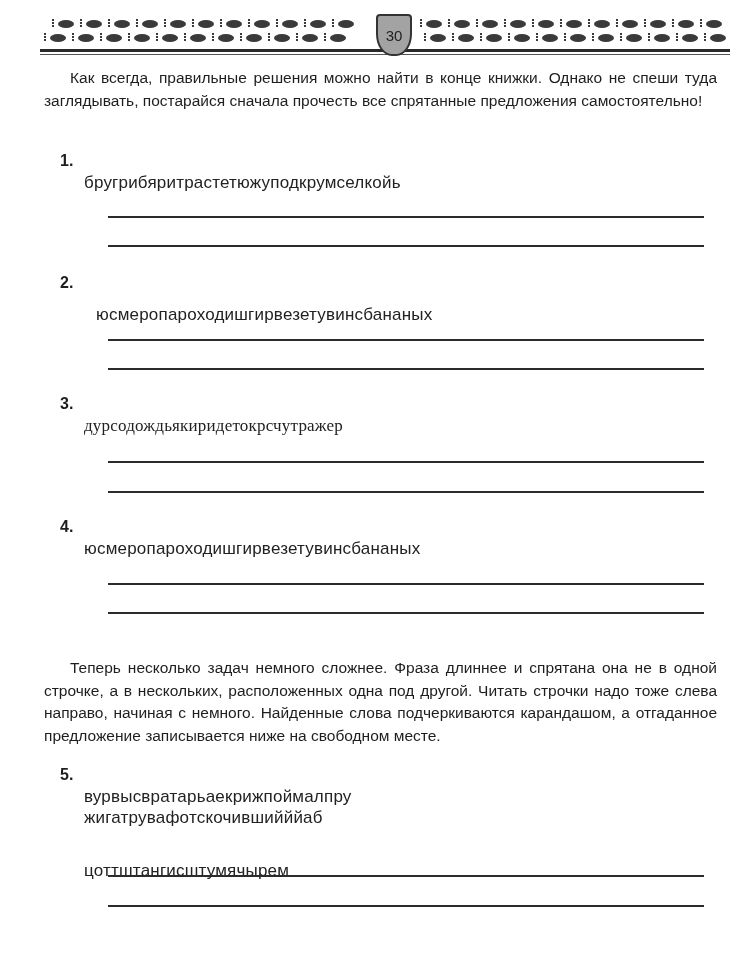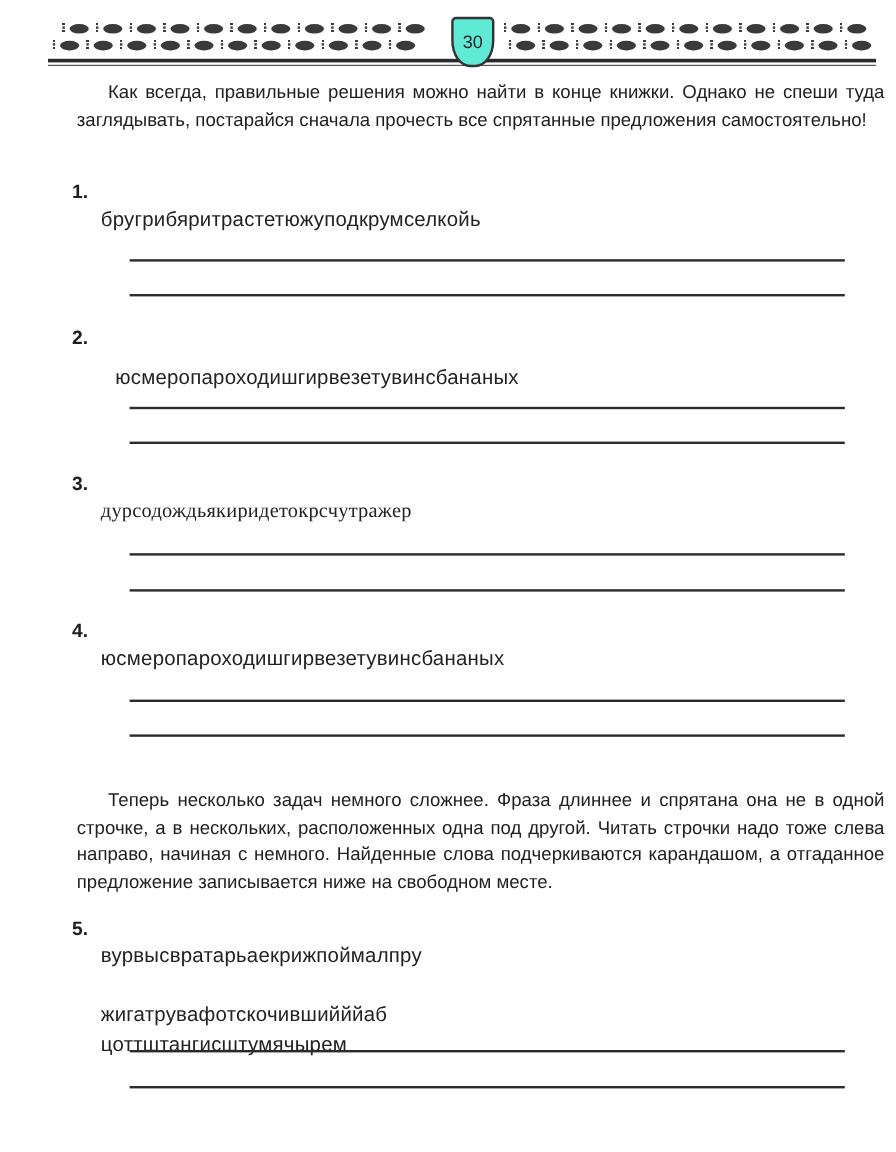--- a/index.html
+++ b/index.html
@@ -16,27 +16,27 @@
     content: ""; position: absolute; left: 6px; top: 2px; width: 16px; height: 8px;
     border-radius: 50%; background: #3a3a3a;
   }
   .foot::after {
     content: ""; position: absolute; left: 0px; top: 1px; width: 4px; height: 8px;
     border-left: 2px dotted #3a3a3a;
   }
   .rule-top { position: absolute; left: 40px; top: 49px; width: 690px; height: 3px; background: #2a2a2a; }
   .rule-top2 { position: absolute; left: 40px; top: 54px; width: 690px; height: 1px; background: #555; }
   .badge {
-    position: absolute; left: 376px; top: 14px; width: 32px; height: 38px; background: #5eead4;
+    position: absolute; left: 376px; top: 14px; width: 32px; height: 38px; background: #a3a3a3;
     border: 2px solid #333; border-radius: 4px 4px 16px 16px / 4px 4px 22px 22px;
     display: flex; align-items: center; justify-content: center; font-size: 15px; color: #222;
     z-index: 2;
   }
   .para {
-    position: absolute; left: 64px; width: 673px; font-size: 15.5px; line-height: 22.5px;
+    position: absolute; left: 44px; width: 673px; font-size: 15.5px; line-height: 22.5px;
     text-align: justify; text-indent: 26px; color: #1e1e1e;
   }
   .num { position: absolute; left: 60px; font-weight: bold; font-size: 16px; color: #1e1e1e; }
   .puzzle { position: absolute; left: 84px; font-size: 17px; letter-spacing: 0.2px; color: #222; line-height: 20px; }
   .line { position: absolute; left: 108px; width: 596px; height: 1.5px; background: #2b2b2b; }
 </style>
 </head>
 <body>
 
 <div class="header">
@@ -118,16 +118,16 @@
 
 <div class="num" style="top:518px;">4.</div>
 <div class="puzzle" style="top:539px;">юсмеропароходишгирвезетувинсбананых</div>
 <div class="line" style="top:583px;"></div>
 <div class="line" style="top:612px;"></div>
 
 <div class="para" style="top:657px;">Теперь несколько задач немного сложнее. Фраза длиннее и спрятана она не в одной строчке, а в нескольких, расположенных одна под другой. Читать строчки надо тоже слева направо, начиная с немного. Найденные слова подчеркиваются карандашом, а отгаданное предложение записывается ниже на свободном месте.</div>
 
 <div class="num" style="top:766px;">5.</div>
 <div class="puzzle" style="top:787px;">вурвысвратарьаекрижпоймалпру</div>
-<div class="puzzle" style="top:836px;text-align:center;">жигатрувафотскочившийййаб</div>
+<div class="puzzle" style="top:808px;text-align:center;">жигатрувафотскочившийййаб</div>
 <div class="puzzle" style="top:829px;margin-top:32px;">цоттштангисштумячырем</div>
 <div class="line" style="top:875px;"></div>
 <div class="line" style="top:905px;"></div>
 
 </body></html>

